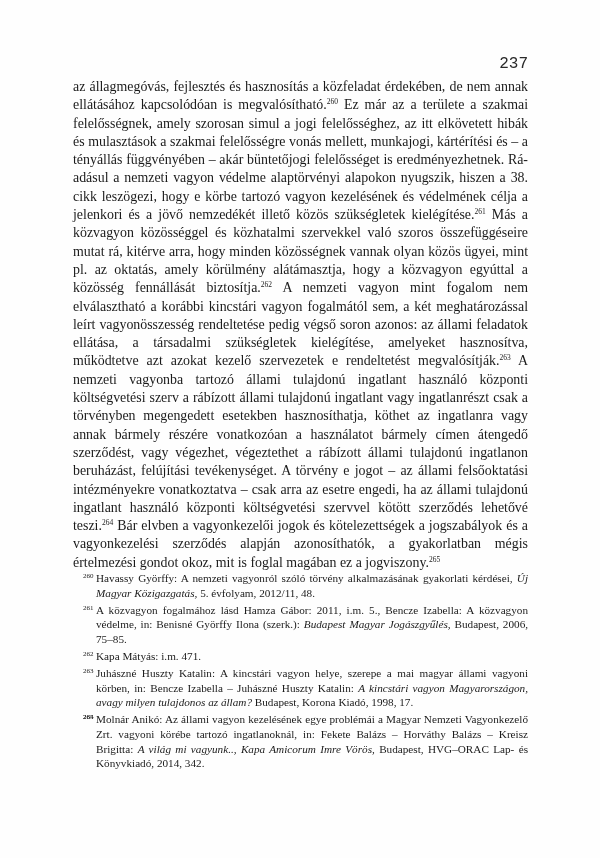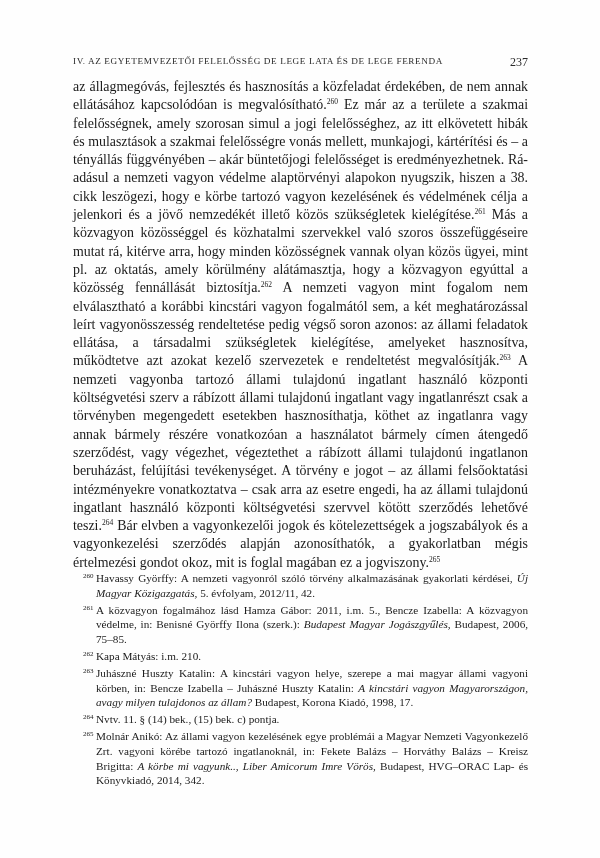--- a/index.html
+++ b/index.html
@@ -2,47 +2,46 @@
 <html><head>
 <meta charset="utf-8">
 <style>
   html, body { margin:0; padding:0; background:#ffffff; }
   body { width:600px; height:858px; position:relative; overflow:hidden;
          font-family:"Liberation Serif","DejaVu Serif",serif; color:#1a1a1a; }
   .page { position:absolute; left:0; top:0; width:600px; height:858px; background:#fefefe; }
   .running-head { position:absolute; left:73px; top:56px; width:455px; height:14px;
          font-size:9.2px; letter-spacing:0.6px; text-transform:uppercase; color:#2a2a2a; }
   .running-head .title { position:absolute; left:0; top:0; white-space:nowrap; }
-  .running-head .folio { position:absolute; right:0; top:-1px; font-size:12px; letter-spacing:0; text-transform:none; }
+  .running-head .folio { position:absolute; right:0; top:-1px; font-size:16px; letter-spacing:0; text-transform:none;font-family:Liberation Mono, monospace; }
   .body-text { position:absolute; left:73px; top:78px; width:455px;
          font-size:13.9px; line-height:18.3px; text-align:justify; hyphens:manual; }
   .body-text p { margin:0; }
   sup { font-size:7.5px; line-height:0; vertical-align:5px; }
   .footnotes { position:absolute; left:85px; top:571px; width:443px;
          font-size:11.2px; line-height:14.6px; text-align:justify; }
   .fn { position:relative; margin:0 0 2.5px 0; padding-left:11px; }
   .fn .num { position:absolute; left:-2px; top:-1px; font-size:7px; line-height:12px; }
   .fn i { font-style:italic; }
 </style>
 </head>
 <body>
 
 <div class="page">
 
   <div class="running-head">
-    <span class="title">IV. Az egyetemvezetői felelősség de lege lata és de lege ferenda</span>
     <span class="folio">237</span>
   </div>
 
   <div class="body-text">
     <p><span>az állagmegóvás, fejlesztés és hasznosítás a közfeladat érdekében, de nem annak ellátásához kapcsolódóan is megvalósítható.</span><sup>260</sup> <span>Ez már az a területe a szakmai felelősségnek, amely szorosan simul a jogi felelősséghez, az itt elkövetett hibák és mulasztások a szakmai felelősségre vonás mellett, munkajogi, kártérítési és – a tényállás függvényében – akár büntetőjogi felelősséget is eredményezhetnek. Rá­adásul a nemzeti vagyon védelme alaptörvényi alapokon nyugszik, hiszen a 38. cikk leszögezi, hogy e körbe tartozó vagyon kezelésének és védelmének célja a jelenkori és a jövő nemzedékét illető közös szükségletek kielégítése.</span><sup>261</sup> <span>Más a közvagyon közösséggel és közhatalmi szervekkel való szoros összefüggéseire mutat rá, kitérve arra, hogy minden közösségnek vannak olyan közös ügyei, mint pl. az oktatás, amely körülmény alátámasztja, hogy a közvagyon egyúttal a közösség fennállását biztosítja.</span><sup>262</sup> <span>A nemzeti vagyon mint fogalom nem elválasztható a korábbi kincstári vagyon fogalmától sem, a két meghatározással leírt vagyonösszesség rendeltetése pedig végső soron azonos: az állami feladatok ellátása, a társadalmi szükségletek kielégítése, amelyeket hasznosítva, működtetve azt azokat kezelő szervezetek e rendeltetést megvalósítják.</span><sup>263</sup> <span>A nemzeti vagyonba tartozó állami tulajdonú ingat­lant használó központi költségvetési szerv a rábízott állami tulajdonú ingatlant vagy ingatlanrészt csak a törvényben megengedett esetekben hasznosíthatja, köthet az ingatlanra vagy annak bármely részére vonatkozóan a használatot bármely címen átengedő szerződést, vagy végezhet, végeztethet a rábízott állami tulajdonú ingatlanon beruházást, felújítási tevékenységet. A törvény e jogot – az állami felsőoktatási intézményekre vonatkoztatva – csak arra az esetre engedi, ha az állami tulajdonú ingatlant használó központi költségvetési szervvel kötött szerződés lehetővé teszi.</span><sup>264</sup> <span>Bár elvben a vagyonkezelői jogok és kötelezettségek a jogszabályok és a vagyonkezelési szerződés alapján azonosíthatók, a gyakorlatban mégis értelmezési gondot okoz, mit is foglal magában ez a jogviszony.</span><sup>265</sup></p>
   </div>
 
   <div class="footnotes">
-    <p class="fn"><span class="num">260</span><span>Havassy Györffy: A nemzeti vagyonról szóló törvény alkalmazásának gyakorlati kérdései, </span><i>Új Magyar Közigazgatás,</i><span> 5. évfolyam, 2012/11, 42.</span></p>
+    <p class="fn"><span class="num">260</span><span>Havassy Györffy: A nemzeti vagyonról szóló törvény alkalmazásának gyakorlati kérdései, </span><i>Új Magyar Közigazgatás,</i><span> 5. évfolyam, 2012/11, 48.</span></p>
     <p class="fn"><span class="num">261</span><span>A közvagyon fogalmához lásd Hamza Gábor: 2011, i.m. 5., Bencze Izabella: A közvagyon védelme, in: Benisné Györffy Ilona (szerk.): </span><i>Budapest Magyar Jogászgyűlés,</i><span> Budapest, 2006, 75–85.</span></p>
-    <p class="fn"><span class="num">262</span><span>Kapa Mátyás: i.m. 210.</span></p>
+    <p class="fn"><span class="num">262</span><span>Kapa Mátyás: i.m. 471.</span></p>
     <p class="fn"><span class="num">263</span><span>Juhászné Huszty Katalin: A kincstári vagyon helye, szerepe a mai magyar állami vagyoni körben, in: Bencze Izabella – Juhászné Huszty Katalin: </span><i>A kincstári vagyon Magyarországon, avagy milyen tulajdonos az állam?</i><span> Budapest, Korona Kiadó, 1998, 17.</span></p>
-    <p class="fn"><span class="num">264</span><span>Nvtv. 11. § (14) bek., (15) bek. c) pontja.</span></p>
-    <p class="fn"><span class="num">265</span><span>Molnár Anikó: Az állami vagyon kezelésének egye problémái a Magyar Nemzeti Vagyonkezelő Zrt. vagyoni körébe tartozó ingatlanoknál, in: Fekete Balázs – Horváthy Balázs – Kreisz Brigitta: </span><i>A körbe mi vagyunk.., Liber Amicorum Imre Vörös,</i><span> Budapest, HVG–ORAC Lap- és Könyvkiadó, 2014, 342.</span></p>
+    <p class="fn"><span class="num">264</span></p>
+    <p class="fn"><span class="num">265</span><span>Molnár Anikó: Az állami vagyon kezelésének egye problémái a Magyar Nemzeti Vagyonkezelő Zrt. vagyoni körébe tartozó ingatlanoknál, in: Fekete Balázs – Horváthy Balázs – Kreisz Brigitta: </span><i>A világ mi vagyunk.., Kapa Amicorum Imre Vörös,</i><span> Budapest, HVG–ORAC Lap- és Könyvkiadó, 2014, 342.</span></p>
   </div>
 
 </div>
 
 </body></html>

